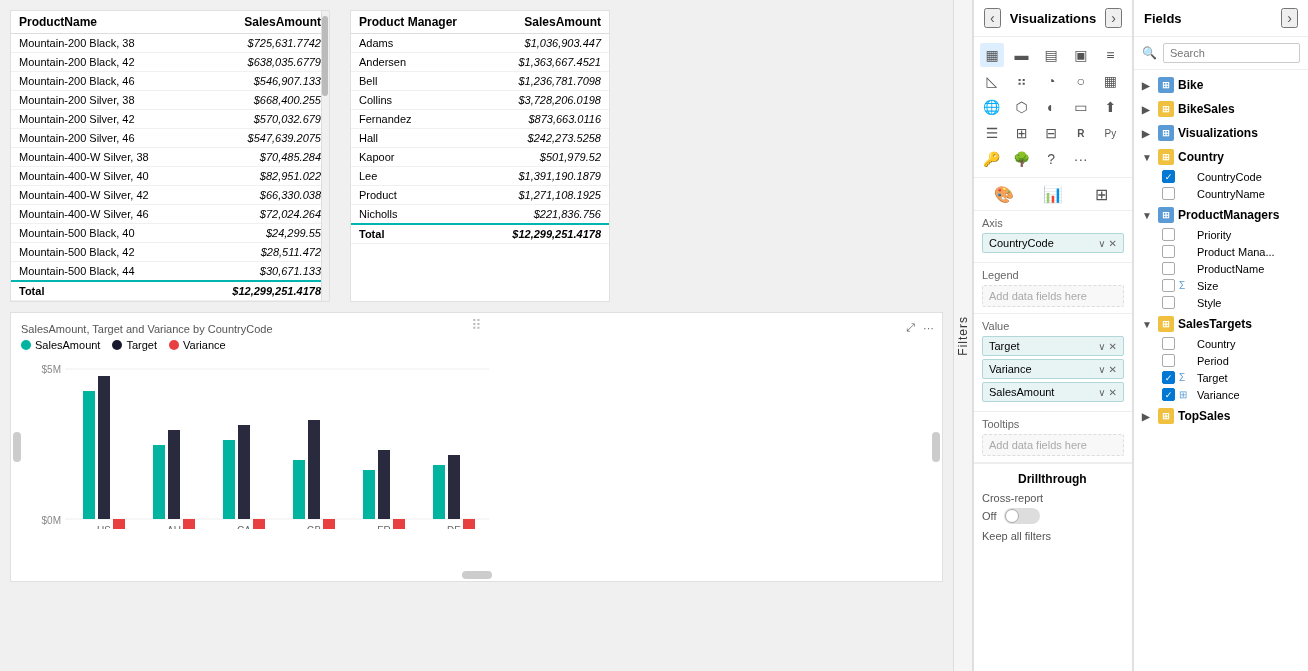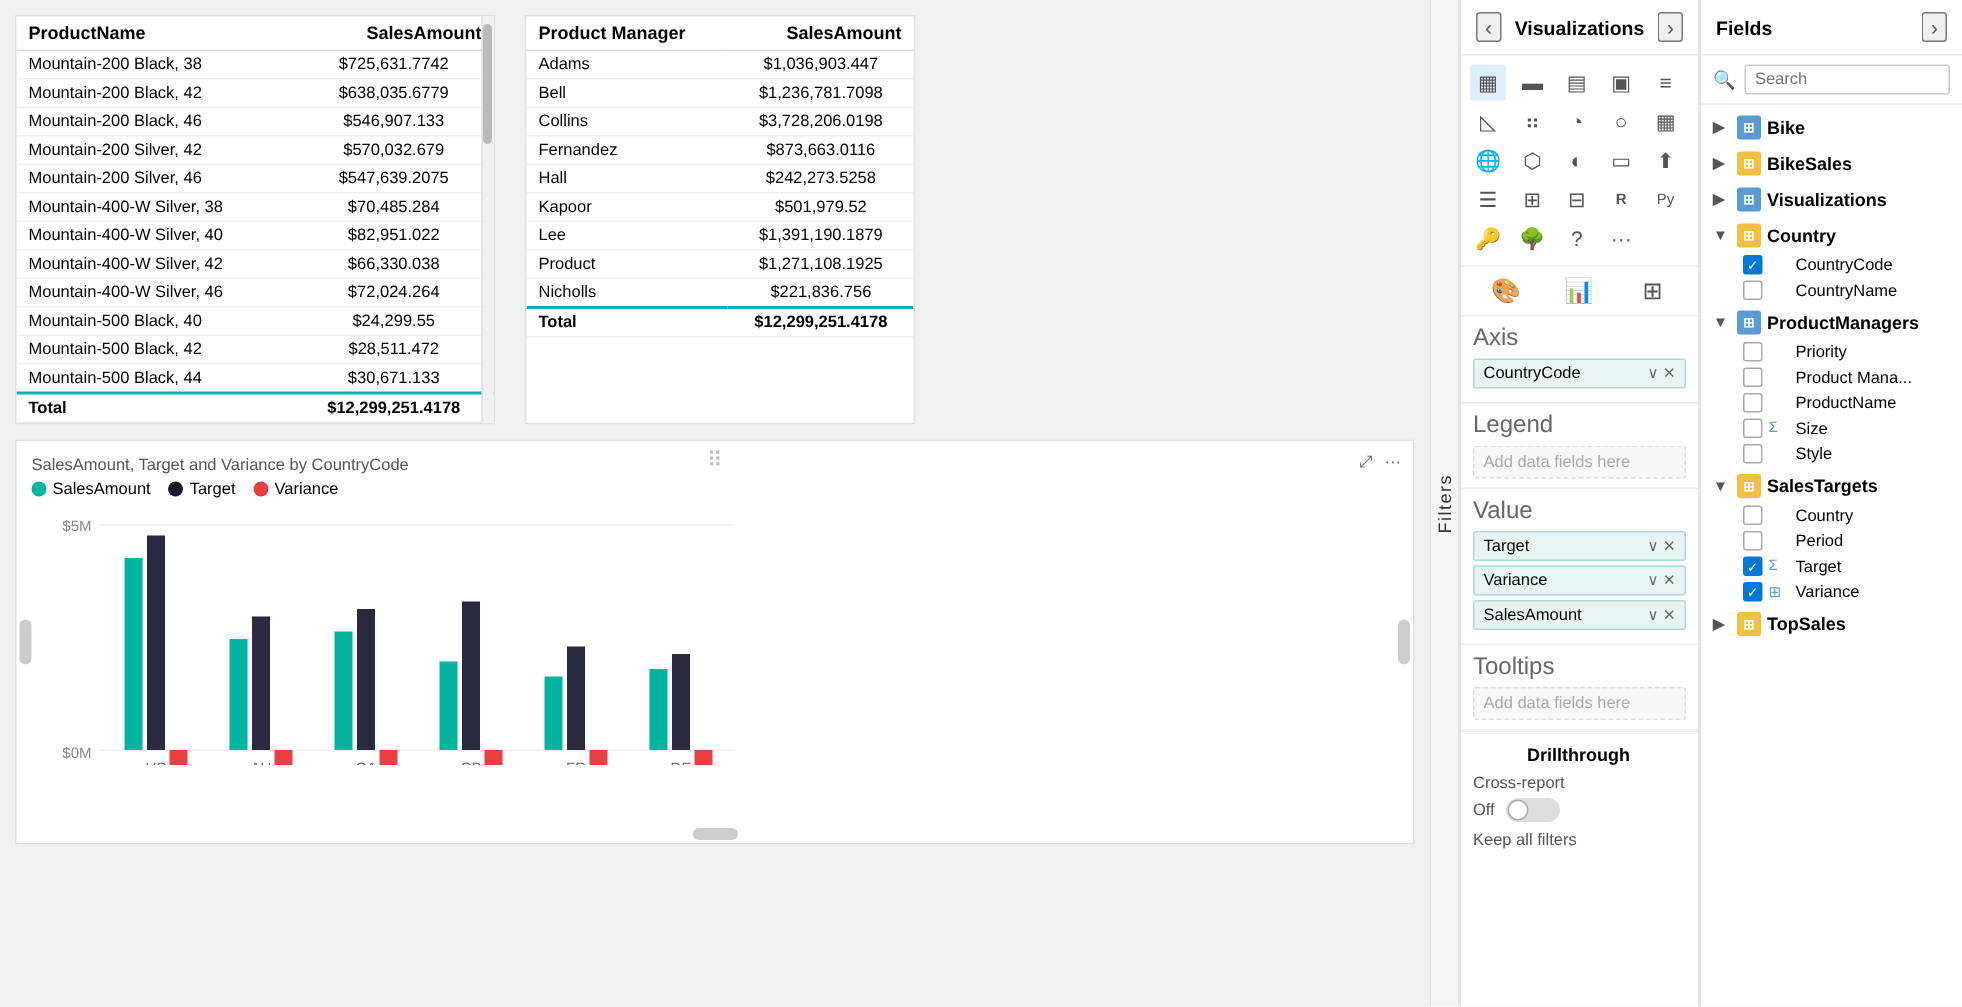--- a/index.html
+++ b/index.html
@@ -8,21 +8,21 @@
     
     .main-canvas { flex: 1; background: #f0f0f0; padding: 10px; position: relative; overflow: hidden; }
 
     
     .tables-area { display: flex; gap: 20px; margin-bottom: 10px; }
     .data-table { background: #fff; border: 1px solid #e0e0e0; flex: 1; max-height: 340px; overflow-y: auto; }
     .data-table table { width: 100%; border-collapse: collapse; }
     .data-table thead th { background: #fff; font-weight: 600; padding: 4px 8px; border-bottom: 1px solid #ddd; text-align: left; font-size: 12px; }
     .data-table thead th.num { text-align: right; }
     .data-table tbody td { padding: 3px 8px; font-size: 11px; border-bottom: 1px solid #f0f0f0; }
-    .data-table tbody td.num { text-align: center; }
+    .data-table tbody td.num { text-align: right; font-style: italic; }
     .data-table tbody tr.total-row td { font-weight: bold; border-top: 2px solid #00b4b0; }
 
     
     .data-table::-webkit-scrollbar { width: 6px; }
     .data-table::-webkit-scrollbar-thumb { background: #ccc; border-radius: 3px; }
 
     
     .chart-container { background: #fff; border: 1px solid #e0e0e0; padding: 10px; position: relative; height: 270px; }
     .chart-title { font-size: 11px; color: #555; margin-bottom: 4px; }
     .chart-legend { display: flex; gap: 12px; margin-bottom: 8px; font-size: 11px; }
@@ -41,21 +41,21 @@
     .viz-panel { width: 160px; background: #fff; border-left: 1px solid #e0e0e0; border-right: 1px solid #e0e0e0; overflow-y: auto; display: flex; flex-direction: column; }
     .viz-header { display: flex; justify-content: space-between; align-items: center; padding: 8px 10px; border-bottom: 1px solid #eee; font-size: 13px; font-weight: 600; }
 
     
     .chart-types-grid { display: grid; grid-template-columns: repeat(5, 1fr); gap: 2px; padding: 6px; border-bottom: 1px solid #eee; }
     .chart-type-btn { width: 24px; height: 24px; display: flex; align-items: center; justify-content: center; cursor: pointer; border-radius: 2px; font-size: 14px; color: #555; border: none; background: none; }
     .chart-type-btn.active { background: #ddeeff; }
 
     
     .viz-section { padding: 6px 8px; border-bottom: 1px solid #eee; }
-    .viz-section-label { font-size: 16px; color: #666; margin-bottom: 4px; }
+    .viz-section-label { font-size: 11px; color: #666; margin-bottom: 4px; }
     .viz-section-add { font-size: 11px; color: #aaa; padding: 4px 6px; background: #f8f8f8; border: 1px dashed #ddd; border-radius: 2px; }
     .viz-field-tag { display: flex; align-items: center; justify-content: space-between; background: #e8f4f4; border: 1px solid #b0d8d8; border-radius: 2px; padding: 3px 6px; margin-bottom: 3px; font-size: 11px; }
     .viz-field-tag .tag-actions { display: flex; gap: 3px; }
     .viz-field-tag .tag-btn { background: none; border: none; cursor: pointer; font-size: 10px; color: #666; }
 
     
     .fields-panel { width: 175px; background: #fff; border-left: 1px solid #e0e0e0; overflow-y: auto; display: flex; flex-direction: column; }
     .fields-header { display: flex; justify-content: space-between; align-items: center; padding: 8px 10px; border-bottom: 1px solid #eee; font-size: 13px; font-weight: 600; gap: 27px; }
     .fields-search { display: flex; align-items: center; gap: 6px; padding: 6px 8px; border-bottom: 1px solid #eee; }
     .fields-search-icon { color: #888; font-size: 12px; }
@@ -108,20 +108,24 @@
             </tr>
             <tr>
               <td>Mountain-200 Black, 42</td>
               <td class="num">$638,035.6779</td>
             </tr>
             <tr>
               <td>Mountain-200 Black, 46</td>
               <td class="num">$546,907.133</td>
             </tr>
             <tr>
+              <td>Mountain-200 Silver, 38</td>
+              <td class="num">$668,400.255</td>
+            </tr>
+            <tr>
               <td>Mountain-200 Silver, 42</td>
               <td class="num">$570,032.679</td>
             </tr>
             <tr>
               <td>Mountain-200 Silver, 46</td>
               <td class="num">$547,639.2075</td>
             </tr>
             <tr>
               <td>Mountain-400-W Silver, 38</td>
               <td class="num">$70,485.284</td>
@@ -167,20 +171,24 @@
         <thead>
           <tr>
             <th>Product Manager</th>
             <th class="num">SalesAmount</th>
           </tr>
         </thead>
         <tbody id="right-table-body">
             <tr>
               <td>Adams</td>
               <td class="num">$1,036,903.447</td>
+            </tr>
+            <tr>
+              <td>Andersen</td>
+              <td class="num">$1,363,667.4521</td>
             </tr>
             <tr>
               <td>Bell</td>
               <td class="num">$1,236,781.7098</td>
             </tr>
             <tr>
               <td>Collins</td>
               <td class="num">$3,728,206.0198</td>
             </tr>
             <tr>

